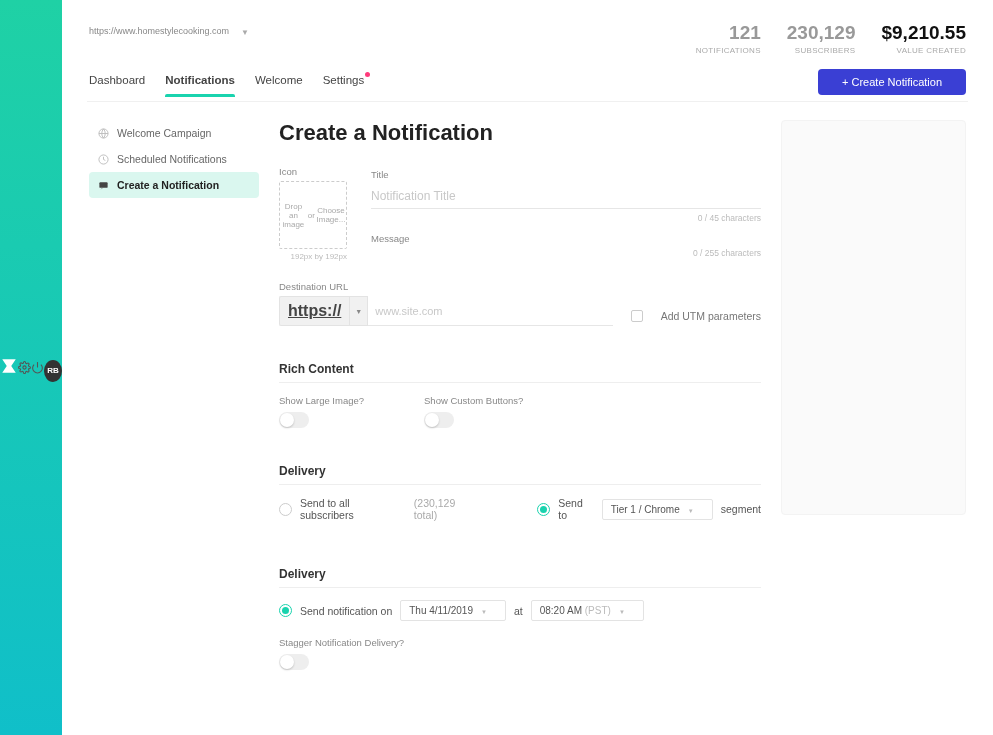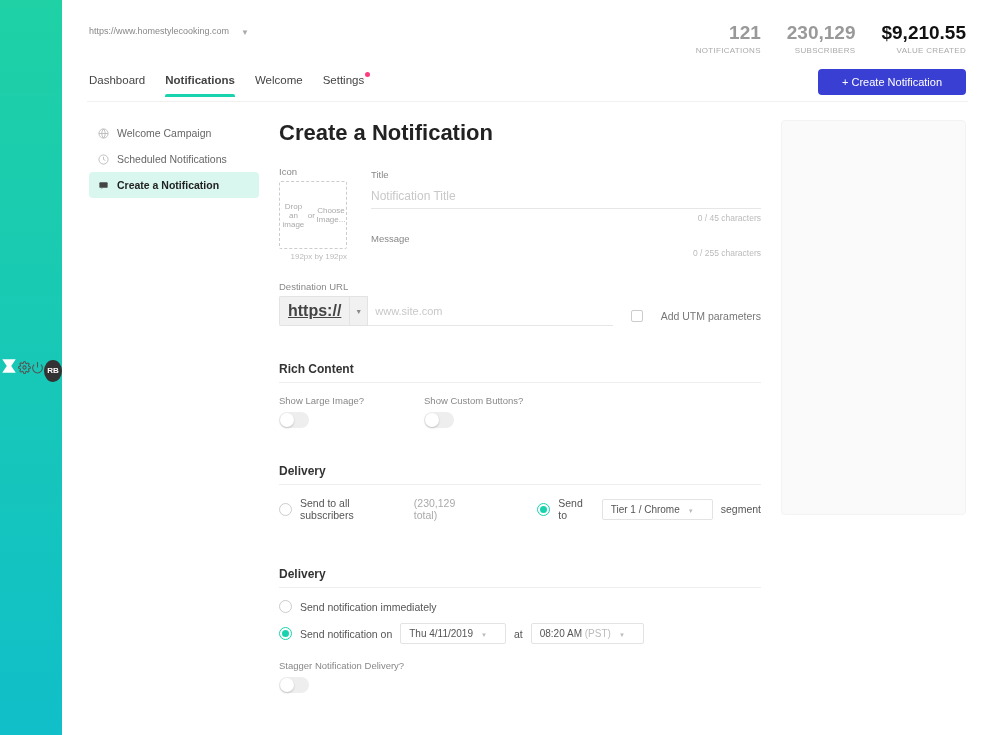--- a/index.html
+++ b/index.html
@@ -243,24 +243,20 @@
               <span>Send to</span>
               <span class="seg-select"><span>Tier 1 / Chrome</span><span class="mini-caret">▼</span></span>
               <span>segment</span>
             </div>
           </div>
         </div>
 
         <div class="section">
           <div class="section-title">Delivery</div>
           <div class="radio-row">
-            <span class="radio"></span>
-            <span>Send notification immediately</span>
-          </div>
-          <div class="radio-row">
             <span class="radio selected"></span>
             <span>Send notification on</span>
             <span class="date-select"><span>Thu 4/11/2019</span><span class="mini-caret">▼</span></span>
             <span>at</span>
             <span class="time-select"><span>08:20 AM</span> <span class="tz">(PST)</span><span class="mini-caret">▼</span></span>
           </div>
           <div style="margin-top:16px;">
             <span class="toggle-label">Stagger Notification Delivery?</span>
             <div class="toggle">
                 <div class="knob"></div>

